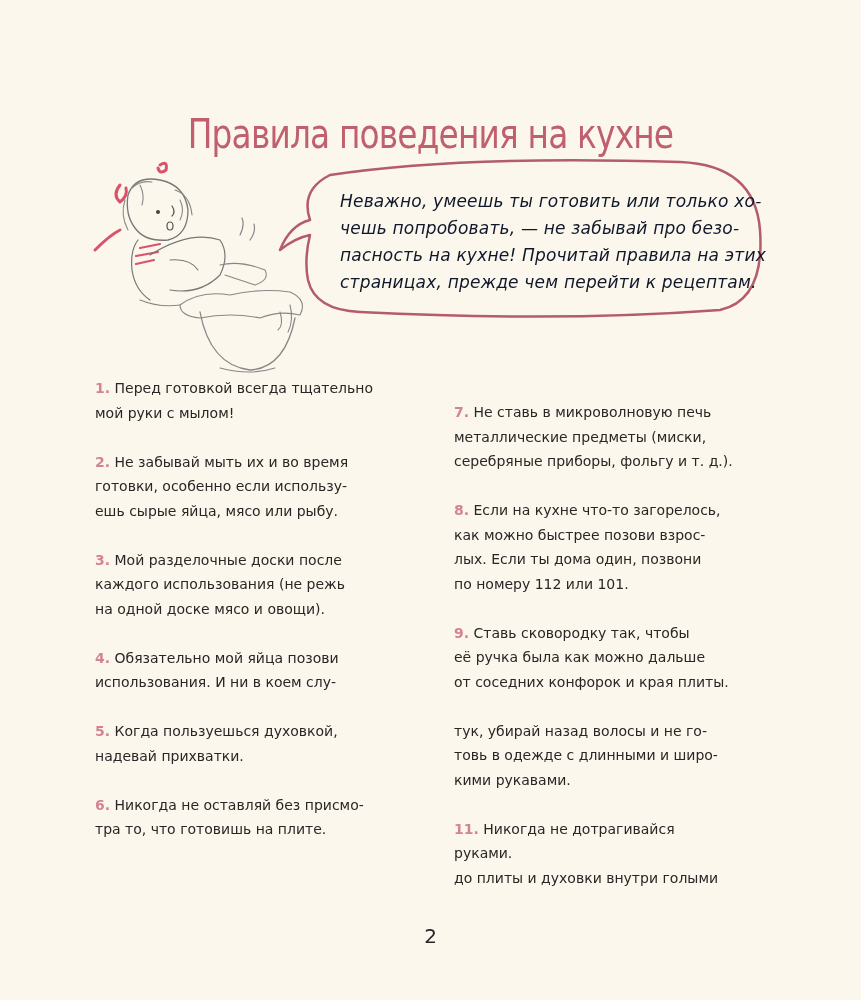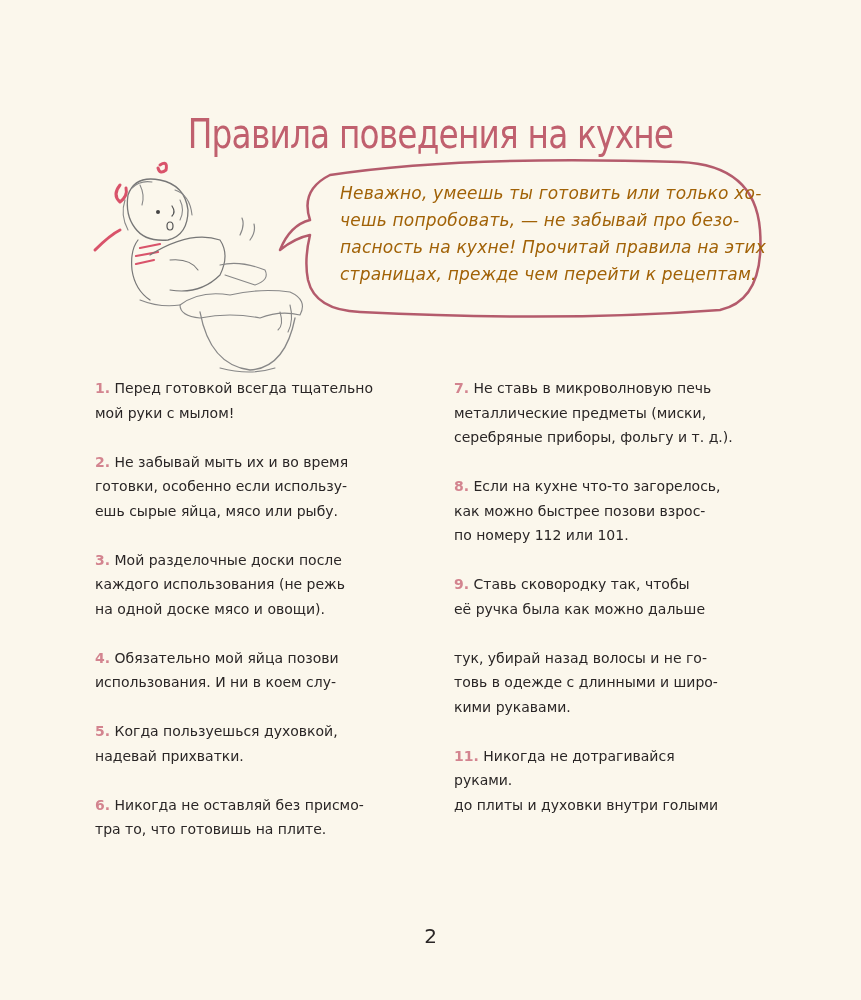--- a/index.html
+++ b/index.html
@@ -39,39 +39,39 @@
     .bubble-svg {
       position: absolute;
       left: 260px;
       top: 150px;
       width: 520px;
       height: 180px;
     }
     .bubble-text {
       position: absolute;
       left: 340px;
-      top: 180px;
+      top: 188px;
       width: 400px;
       font-family: "DejaVu Sans", sans-serif;
       font-style: italic;
       font-size: 17px;
       line-height: 27px;
-      color: #a16207;
+      color: #0f172a;
       letter-spacing: 0.2px;
     }
     .bubble-text span { display: block; white-space: nowrap; }
     .col {
       position: absolute;
       top: 376px;
       font-size: 14px;
       line-height: 24.5px;
       color: #2a2626;
     }
     .col-left { left: 95px; width: 320px; }
-    .col-right { left: 454px; width: 330px; }
+    .col-right { left: 454px; width: 330px; margin-top: 24px; }
     .rule {
       margin: 0 0 24.5px 0;
     }
     .rule .line { display: block; white-space: nowrap; }
     .rule-num {
       color: #d3848f;
       font-weight: bold;
     }
     .page-number {
       position: absolute;
@@ -170,25 +170,27 @@
 
 <div class="col col-right">
   <div class="rule">
     <span class="line"><span class="rule-num">7.</span> <span>Не ставь в микроволновую печь</span></span>
     <span class="line">металлические предметы (миски,</span>
     <span class="line">серебряные приборы, фольгу и т. д.).</span>
   </div>
   <div class="rule">
     <span class="line"><span class="rule-num">8.</span> <span>Если на кухне что-то загорелось,</span></span>
     <span class="line">как можно быстрее позови взрос-</span>
+    <span class="line">лых. Если ты дома один, позвони</span>
     <span class="line">по номеру 112 или 101.</span>
   </div>
   <div class="rule">
     <span class="line"><span class="rule-num">9.</span> <span>Ставь сковородку так, чтобы</span></span>
     <span class="line">её ручка была как можно дальше</span>
+    <span class="line">от соседних конфорок и края плиты.</span>
   </div>
   <div class="rule">
     <span class="line">тук, убирай назад волосы и не го-</span>
     <span class="line">товь в одежде с длинными и широ-</span>
     <span class="line">кими рукавами.</span>
   </div>
   <div class="rule">
     <span class="line"><span class="rule-num">11.</span> <span>Никогда не дотрагивайся</span></span>
     <span class="line">руками.</span>
     <span class="line">до плиты и духовки внутри голыми</span>

